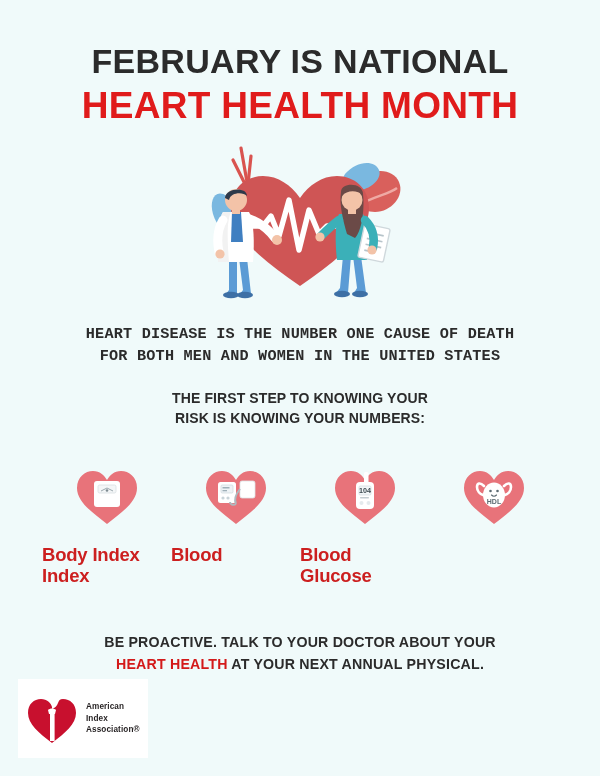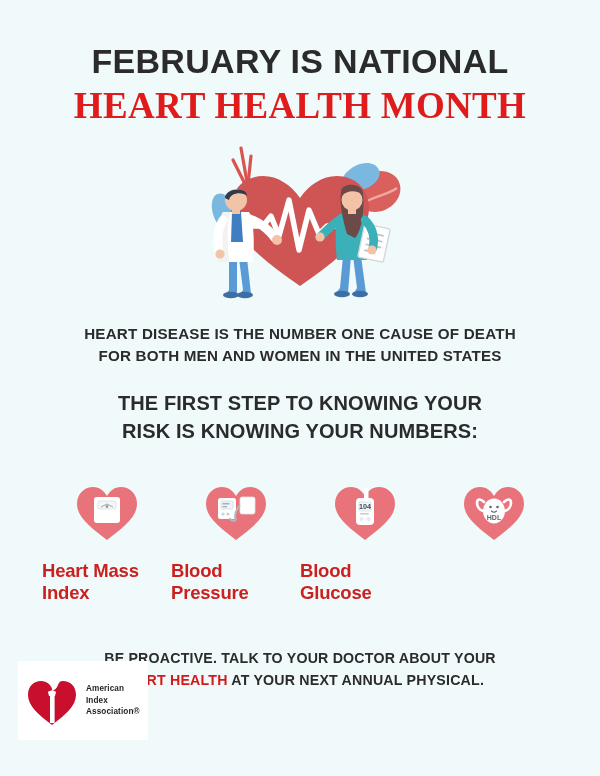--- a/index.html
+++ b/index.html
@@ -35,21 +35,20 @@
     white-space: nowrap;
   }
   .headline-line2 {
     font-size: 37px;
     font-weight: bold;
     letter-spacing: 0.3px;
     color: #e01b1b;
     line-height: 1.1;
     margin-top: 6px;
     white-space: nowrap;
-    font-family: Liberation Serif, serif;
   }
 
   
   .illustration-wrap {
     margin-top: 12px;
     display: flex;
     justify-content: center;
   }
 
   
@@ -57,27 +56,28 @@
     text-align: center;
     margin-top: 20px;
   }
   .stat-line {
     font-size: 15.2px;
     font-weight: bold;
     color: #2b2b2b;
     letter-spacing: 0.2px;
     line-height: 1.45;
     white-space: nowrap;
+    font-family: Liberation Mono, monospace;
   }
   .cta-block {
     text-align: center;
     margin-top: 22px;
   }
   .cta-line {
-    font-size: 20px;
+    font-size: 14px;
     font-weight: bold;
     color: #2b2b2b;
     letter-spacing: 0.1px;
     line-height: 1.4;
     white-space: nowrap;
   }
 
   
   .metrics {
     display: flex;
@@ -118,21 +118,21 @@
     white-space: nowrap;
   }
   .hl-red {
     color: #d31a1a;
   }
 
   
   .aha-logo {
     position: absolute;
     left: 18px;
-    top: 661px;
+    top: 679px;
     width: 130px;
     height: 79px;
     background: #ffffff;
     display: flex;
     align-items: center;
     padding-left: 6px;
     box-sizing: border-box;
   }
   .aha-mark {
     flex: 0 0 auto;
@@ -256,21 +256,21 @@
         <svg width="72" height="66" viewBox="0 0 72 66">
           <path d="M36 62 C22 51, 6 40, 6 26 C6 15, 14 9, 22 9 C29 9, 33 13, 36 18
                    C39 13, 43 9, 50 9 C58 9, 66 15, 66 26 C66 40, 50 51, 36 62 Z" fill="#e8737a"></path>
           <rect x="23" y="19" width="26" height="26" rx="3" fill="#ffffff"></rect>
           <rect x="27" y="23" width="18" height="8" rx="1.6" fill="#f4f6f7" stroke="#d9dfe2" stroke-width="0.8"></rect>
           <path d="M30 29 L36 26 L42 29" stroke="#9aa7ad" stroke-width="1" fill="none"></path>
           <circle cx="36" cy="28.5" r="1.3" fill="#7e8b91"></circle>
         </svg>
       </div>
       <div class="metric-label">
-        <div>Heart Mass</div>
+        <div>Body Index</div>
         <div>Index</div>
       </div>
     </div>
 
     <div class="metric">
       <div class="metric-icon">
         <svg width="72" height="66" viewBox="0 0 72 66">
           <path d="M36 62 C22 51, 6 40, 6 26 C6 15, 14 9, 22 9 C29 9, 33 13, 36 18
                    C39 13, 43 9, 50 9 C58 9, 66 15, 66 26 C66 40, 50 51, 36 62 Z" fill="#e8737a"></path>
           <rect x="18" y="20" width="18" height="21" rx="2.5" fill="#ffffff"></rect>
@@ -279,21 +279,20 @@
           <rect x="22.5" y="28" width="4.5" height="1.3" fill="#9fb0b8"></rect>
           <circle cx="23" cy="36" r="1.6" fill="#c9d4d9"></circle>
           <circle cx="28" cy="36" r="1.6" fill="#c9d4d9"></circle>
           <rect x="40" y="19" width="15" height="17" rx="2" fill="#ffffff" stroke="#dde4e7" stroke-width="0.8"></rect>
           <path d="M40 27 C36 32, 34 38, 36 42" stroke="#aeb9bf" stroke-width="2" fill="none"></path>
           <path d="M36 42 C33 44, 30 42, 30 40" stroke="#aeb9bf" stroke-width="2" fill="none"></path>
         </svg>
       </div>
       <div class="metric-label">
         <div>Blood</div>
-        <div>Pressure</div>
       </div>
     </div>
 
     <div class="metric">
       <div class="metric-icon">
         <svg width="72" height="66" viewBox="0 0 72 66">
           <path d="M36 62 C22 51, 6 40, 6 26 C6 15, 14 9, 22 9 C29 9, 33 13, 36 18
                    C39 13, 43 9, 50 9 C58 9, 66 15, 66 26 C66 40, 50 51, 36 62 Z" fill="#e8737a"></path>
           <rect x="35" y="10" width="4.5" height="12" rx="1.6" fill="#ffffff"></rect>
           <rect x="27" y="20" width="18" height="27" rx="4" fill="#ffffff"></rect>

